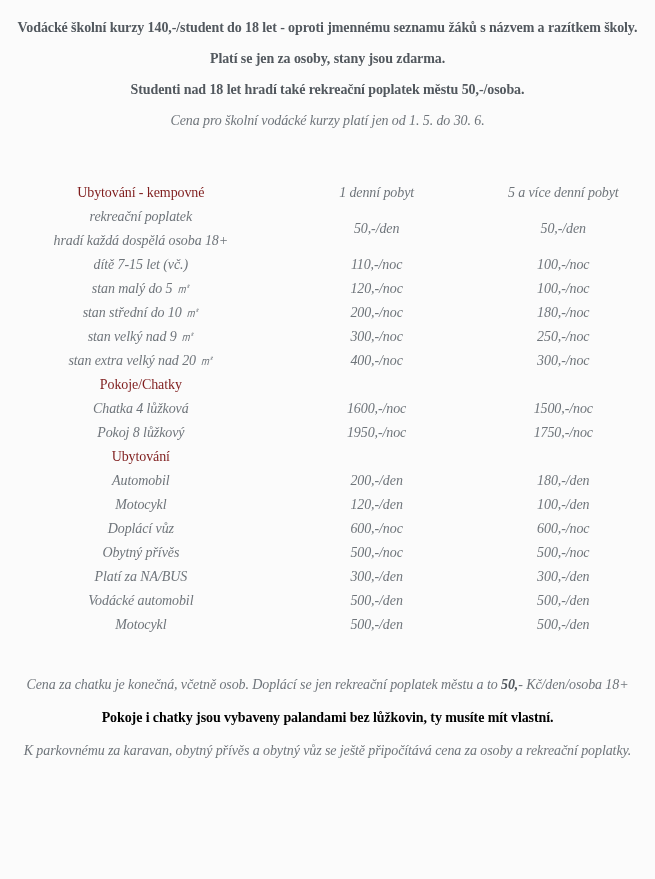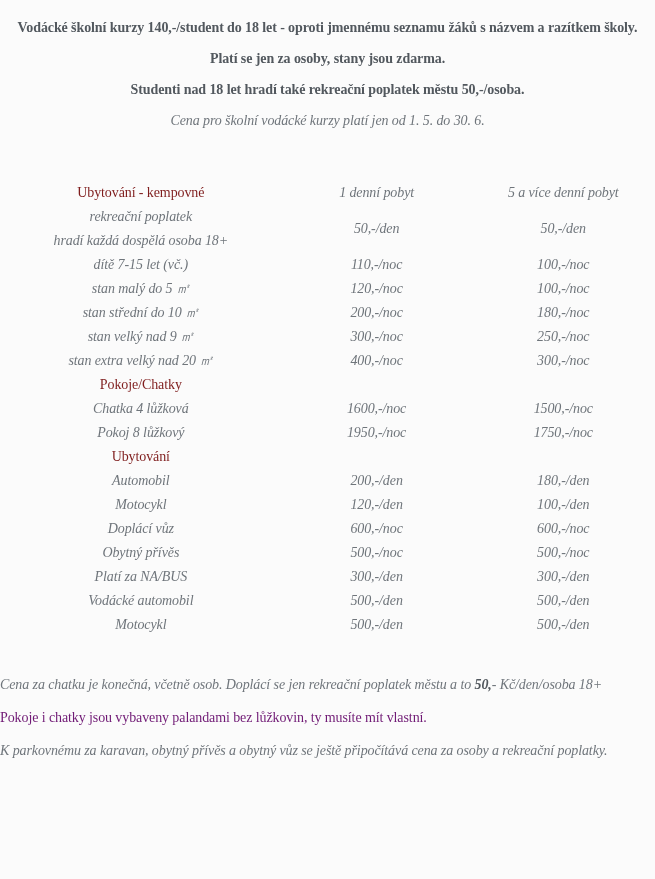--- a/index.html
+++ b/index.html
@@ -73,29 +73,29 @@
     line-height: 24px;
   }
   
   .footer {
     margin-top: 39px;
   }
   .footer p {
     margin: 0 0 15px 0;
     font-size: 14px;
     line-height: 18px;
-    text-align: left;
+    text-align: center;
     white-space: nowrap;
     font-style: italic;
     letter-spacing: -0.1px;
   }
   .footer p.bold {
-    font-weight: normal;
+    font-weight: bold;
     font-style: normal;
-    color: #701a75;
+    color: #000000;
   }
   .footer .inline-bold {
     font-weight: bold;
     color: #52585e;
   }
 </style>
 </head>
 <body>
 
 <div class="page">

